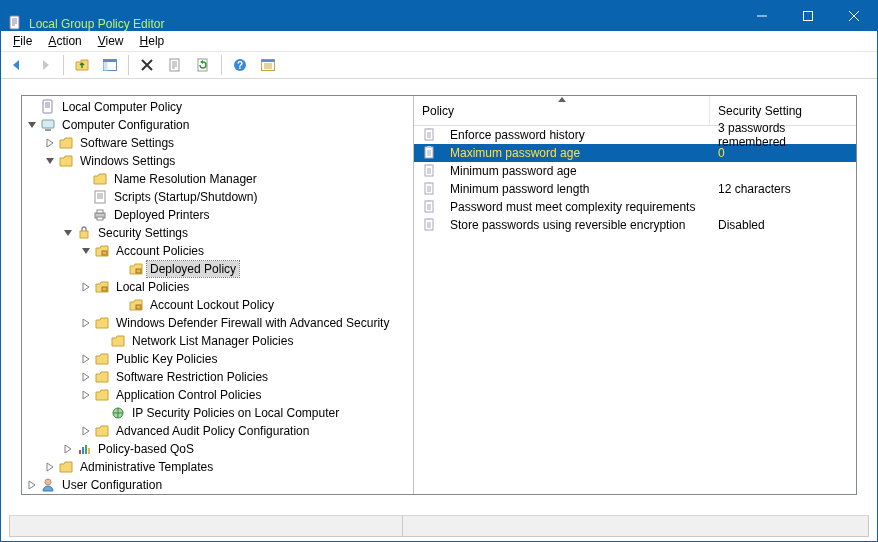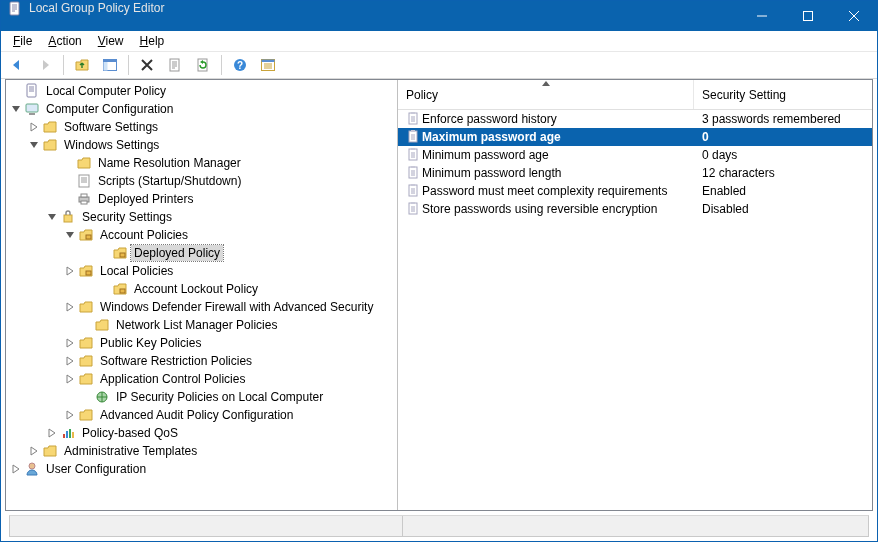--- a/index.html
+++ b/index.html
@@ -11,24 +11,24 @@
     background: #fff;
     width: 878px;
     height: 542px;
     border: 1px solid #0b61b0;
     display: flex;
     flex-direction: column;
   }
   
   .titlebar {
     background: #0a63ae;
-    color: #e5e5e5;
+    color: #bef264;
     height: 30px;
     display: flex;
-    align-items: flex-start;
+    align-items: flex-end;
     padding-left: 6px;
   }
   .titlebar .app-icon {
     width: 16px; height: 16px;
     display:inline-flex; align-items:center; justify-content:center;
     margin-right: 6px;
   }
   .titlebar .title-text { font-size: 12px; }
   .titlebar .spacer { flex:1; }
   .win-btn {
@@ -73,21 +73,21 @@
     display:flex;
     flex-direction: column;
     padding: 0 4px 0 4px;
     min-height:0;
   }
   .panes {
     flex:1;
     display:flex;
     min-height:0;
     border:1px solid #828790;
-    margin: 0;
+    margin: 16px;
   }
   .tree-pane {
     width: 392px;
     border-right: 1px solid #c0c0c0;
     overflow:auto;
     background:#fff;
     padding: 2px 0;
   }
   .list-pane {
     flex:1;
@@ -143,22 +143,22 @@
     left:50%;
     transform:translateX(-50%);
   }
   
   .list-body { flex:1; }
   .row {
     display:flex;
     height:18px;
     align-items:center;
   }
-  .row.selected { background:#0a63ae; color:#ffffff;font-weight:bold; }
-  .row .cell { padding:0 8px; display:flex; align-items:center; gap:0; }
+  .row.selected { background:#0a63ae; color:#fde047; }
+  .row .cell { padding:0 8px; display:flex; align-items:center; gap:12px; }
   .row .c-policy { width:296px; }
   .row .c-setting { flex:1; }
   .row .picon {
     width:16px; height:16px;
     display:inline-flex; align-items:center; justify-content:center;
     flex-shrink:0;
   }
   
   .statusbar {
     height:22px;
@@ -618,23 +618,20 @@
             <div class="cell c-policy">
               <span class="picon">
                 <svg width="16" height="16" viewBox="0 0 16 16">
                   <rect x="3" y="2" width="8" height="11" fill="#fff" stroke="#a8a8c0"></rect>
                   <rect x="5" y="1" width="4" height="2" fill="#c8c8d8"></rect>
                   <path d="M5 6h4M5 8h4M5 10h4" stroke="#a8a8c0"></path>
                 </svg>
               </span>
               <span>Minimum password age</span>
             </div>
-            <div class="cell c-setting">
-              <span>0 days</span>
-            </div>
           </div>
           <div class="row">
             <div class="cell c-policy">
               <span class="picon">
                 <svg width="16" height="16" viewBox="0 0 16 16">
                   <rect x="3" y="2" width="8" height="11" fill="#fff" stroke="#a8a8c0"></rect>
                   <rect x="5" y="1" width="4" height="2" fill="#c8c8d8"></rect>
                   <path d="M5 6h4M5 8h4M5 10h4" stroke="#a8a8c0"></path>
                 </svg>
               </span>
@@ -648,23 +645,20 @@
             <div class="cell c-policy">
               <span class="picon">
                 <svg width="16" height="16" viewBox="0 0 16 16">
                   <rect x="3" y="2" width="8" height="11" fill="#fff" stroke="#a8a8c0"></rect>
                   <rect x="5" y="1" width="4" height="2" fill="#c8c8d8"></rect>
                   <path d="M5 6h4M5 8h4M5 10h4" stroke="#a8a8c0"></path>
                 </svg>
               </span>
               <span>Password must meet complexity requirements</span>
             </div>
-            <div class="cell c-setting">
-              <span>Enabled</span>
-            </div>
           </div>
           <div class="row">
             <div class="cell c-policy">
               <span class="picon">
                 <svg width="16" height="16" viewBox="0 0 16 16">
                   <rect x="3" y="2" width="8" height="11" fill="#fff" stroke="#a8a8c0"></rect>
                   <rect x="5" y="1" width="4" height="2" fill="#c8c8d8"></rect>
                   <path d="M5 6h4M5 8h4M5 10h4" stroke="#a8a8c0"></path>
                 </svg>
               </span>

